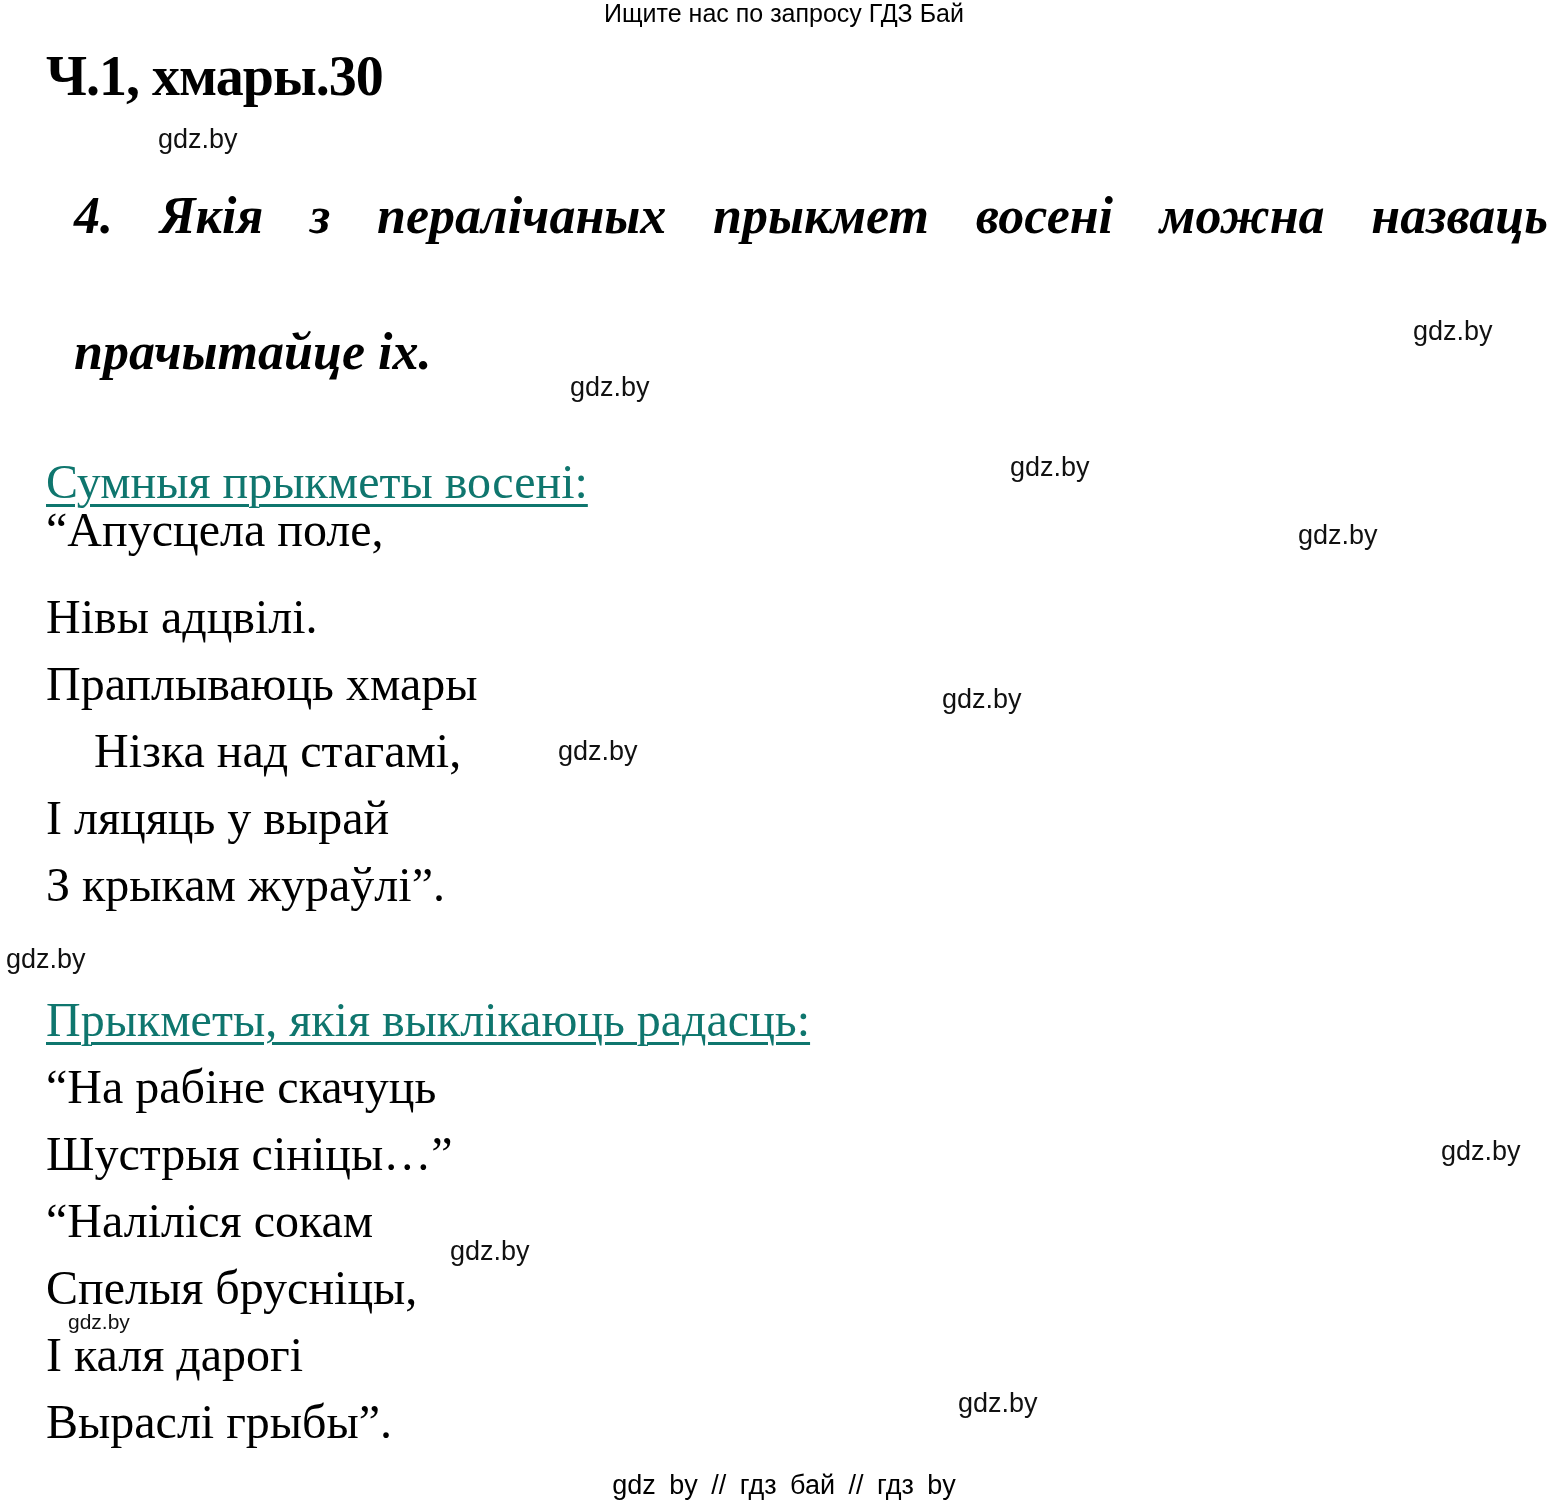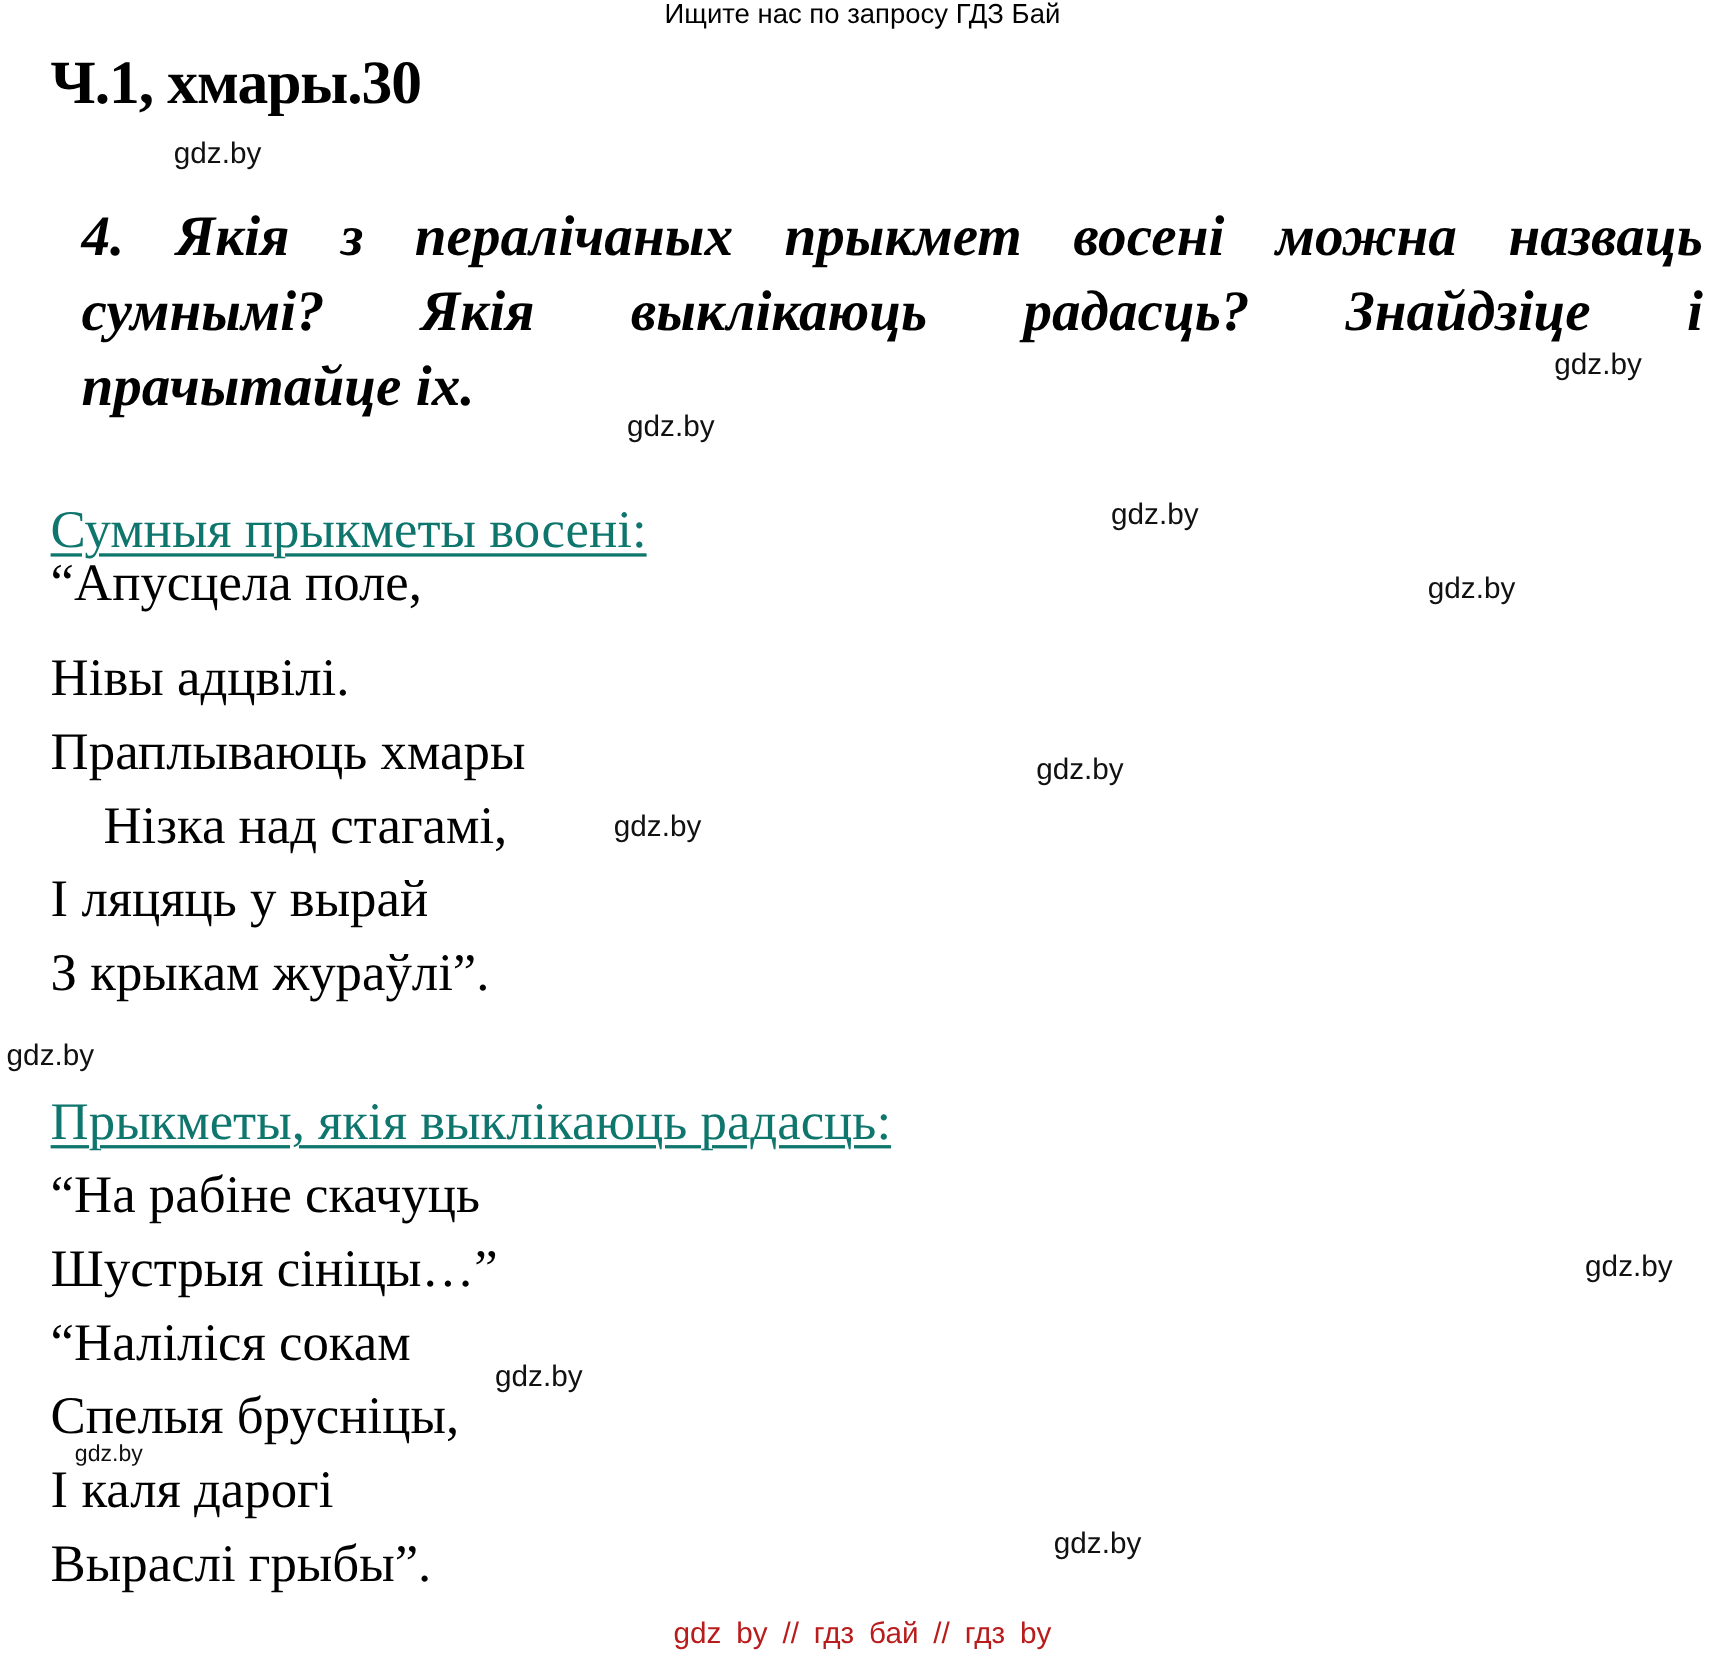--- a/index.html
+++ b/index.html
@@ -7,32 +7,31 @@
   .abs { position: absolute; white-space: nowrap; }
   .top-banner { font-family: "Liberation Sans", sans-serif; font-size: 25px; color: #000000; left: 0; width: 1568px; text-align: center; top: -1px; }
   .page-title { font-family: "Liberation Serif", serif; font-weight: bold; font-size: 56px; color: #000; left: 46px; top: 44px; letter-spacing: -1px; }
   .task { font-family: "Liberation Serif", serif; font-weight: bold; font-style: italic; font-size: 52px; color: #000; left: 46px; width: 1474px; }
   .task-line { position: absolute; left: 0; width: 1474px; text-align: justify; text-align-last: justify; white-space: nowrap; margin-left: 28px; }
   .task-line.last { text-align-last: left; }
   .heading { font-family: "Liberation Serif", serif; font-size: 48px; color: #0f766e; left: 46px; text-decoration: underline; text-decoration-thickness: 3px; text-underline-offset: 6px; }
   .line { font-family: "Liberation Serif", serif; font-size: 48px; color: #000; left: 46px; }
   .wm { font-family: "Liberation Sans", sans-serif; font-size: 27px; color: #111; }
   .wm.small { font-size: 21px; }
-  .footer { font-family: "Liberation Sans", sans-serif; font-size: 27px; color: #b91c1c; left: 0; width: 1568px; text-align: center; top: 1470px; word-spacing: 6px; }
+  .footer { font-family: "Liberation Sans", sans-serif; font-size: 27px; color: #000000; left: 0; width: 1568px; text-align: center; top: 1470px; word-spacing: 6px; }
 </style>
 </head>
 <body>
 
 <div class="abs top-banner">Ищите нас по запросу ГДЗ Бай</div>
 
 <div class="abs page-title">Ч.1, хмары.30</div>
 
 <div class="abs task" style="top:186px;height:200px;">
   <div class="task-line" style="top:0px;">4. Якія з пералічаных прыкмет восені можна назваць</div>
-  <div class="task-line" style="top:68px;">сумнымі? Якія выклікаюць радасць? Знайдзіце і</div>
   <div class="task-line last" style="top:136px;">прачытайце іх.</div>
 </div>
 
 <div class="abs heading" style="top:454px;">Сумныя прыкметы восені:</div>
 <div class="abs line" style="top:502px;">“Апусцела поле,</div>
 <div class="abs line" style="top:589px;">Нівы адцвілі.</div>
 <div class="abs line" style="top:656px;">Праплываюць хмары</div>
 <div class="abs line" style="top:723px;margin-left:48px;">Нізка над стагамі,</div>
 <div class="abs line" style="top:790px;">І ляцяць у вырай</div>
 <div class="abs line" style="top:857px;">З крыкам жураўлі”.</div>

